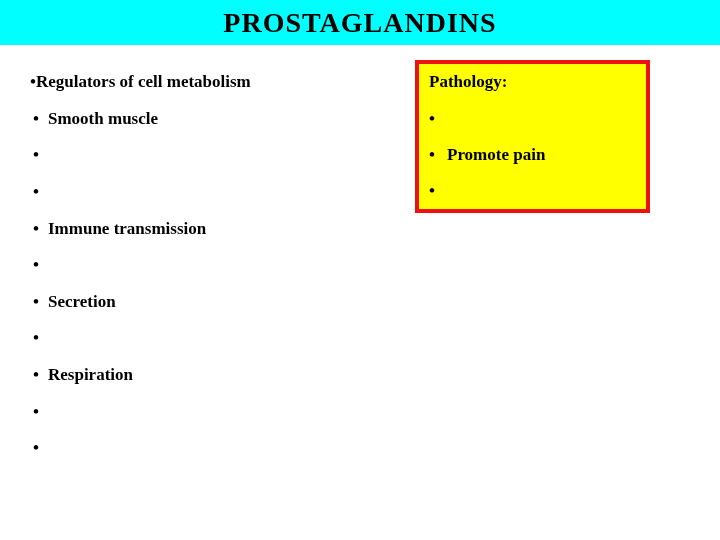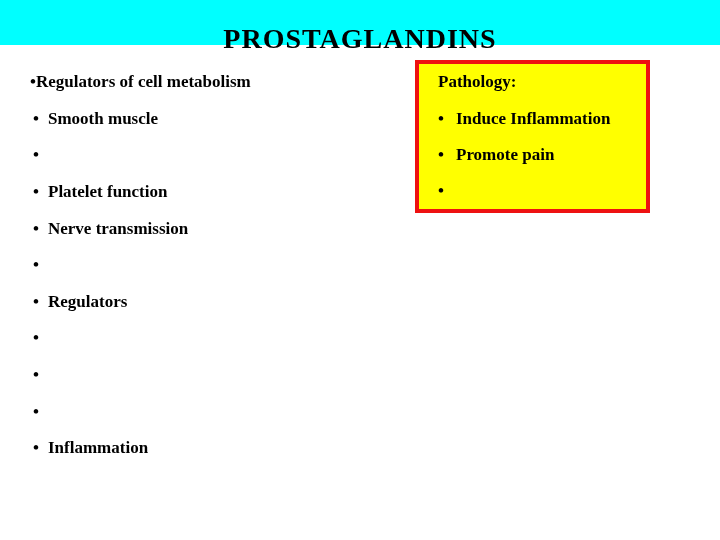--- a/index.html
+++ b/index.html
@@ -23,21 +23,20 @@
     background: #00FFFF;
     text-align: center;
   }
   .page-title {
     font-weight: bold;
     font-size: 28px;
     line-height: 45px;
     color: #000000;
     letter-spacing: 1px;
     white-space: nowrap;
-    margin-top: 16px;
   }
   .left-list {
     position: absolute;
     left: 30px;
     top: 64px;
     width: 380px;
   }
   .row {
     height: 36.6px;
     display: flex;
@@ -60,21 +59,21 @@
     left: 415px;
     top: 60px;
     width: 235px;
     height: 153px;
     box-sizing: border-box;
     background: #FFFF00;
     border: 4px solid #EE1111;
   }
   .pathology-box .row {
     height: 36.4px;
-    padding-left: 19px;
+    padding-left: 10px;
   }
   .pathology-box .row .bullet {
     width: 18px;
     padding-left: 0;
   }
 </style>
 </head>
 <body>
 
 <div class="slide">
@@ -90,55 +89,53 @@
     </div>
     <div class="row">
       <span class="bullet">•</span>
       <span>Smooth muscle</span>
     </div>
     <div class="row">
       <span class="bullet">•</span>
     </div>
     <div class="row">
       <span class="bullet">•</span>
-      <span>Platelet function</span>
     </div>
     <div class="row">
       <span class="bullet">•</span>
-      <span>Nerve transmission</span>
+      <span>Immune transmission</span>
     </div>
     <div class="row">
       <span class="bullet">•</span>
     </div>
     <div class="row">
       <span class="bullet">•</span>
-      <span>Regulators</span>
+      <span>Secretion</span>
     </div>
     <div class="row">
       <span class="bullet">•</span>
     </div>
     <div class="row">
       <span class="bullet">•</span>
+      <span>Respiration</span>
     </div>
     <div class="row">
       <span class="bullet">•</span>
     </div>
     <div class="row">
       <span class="bullet">•</span>
-      <span>Inflammation</span>
     </div>
   </div>
 
   <div class="pathology-box">
     <div class="row">
       <span>Pathology:</span>
     </div>
     <div class="row">
       <span class="bullet">•</span>
-      <span>Induce Inflammation</span>
     </div>
     <div class="row">
       <span class="bullet">•</span>
       <span>Promote pain</span>
     </div>
     <div class="row">
       <span class="bullet">•</span>
     </div>
   </div>
 

